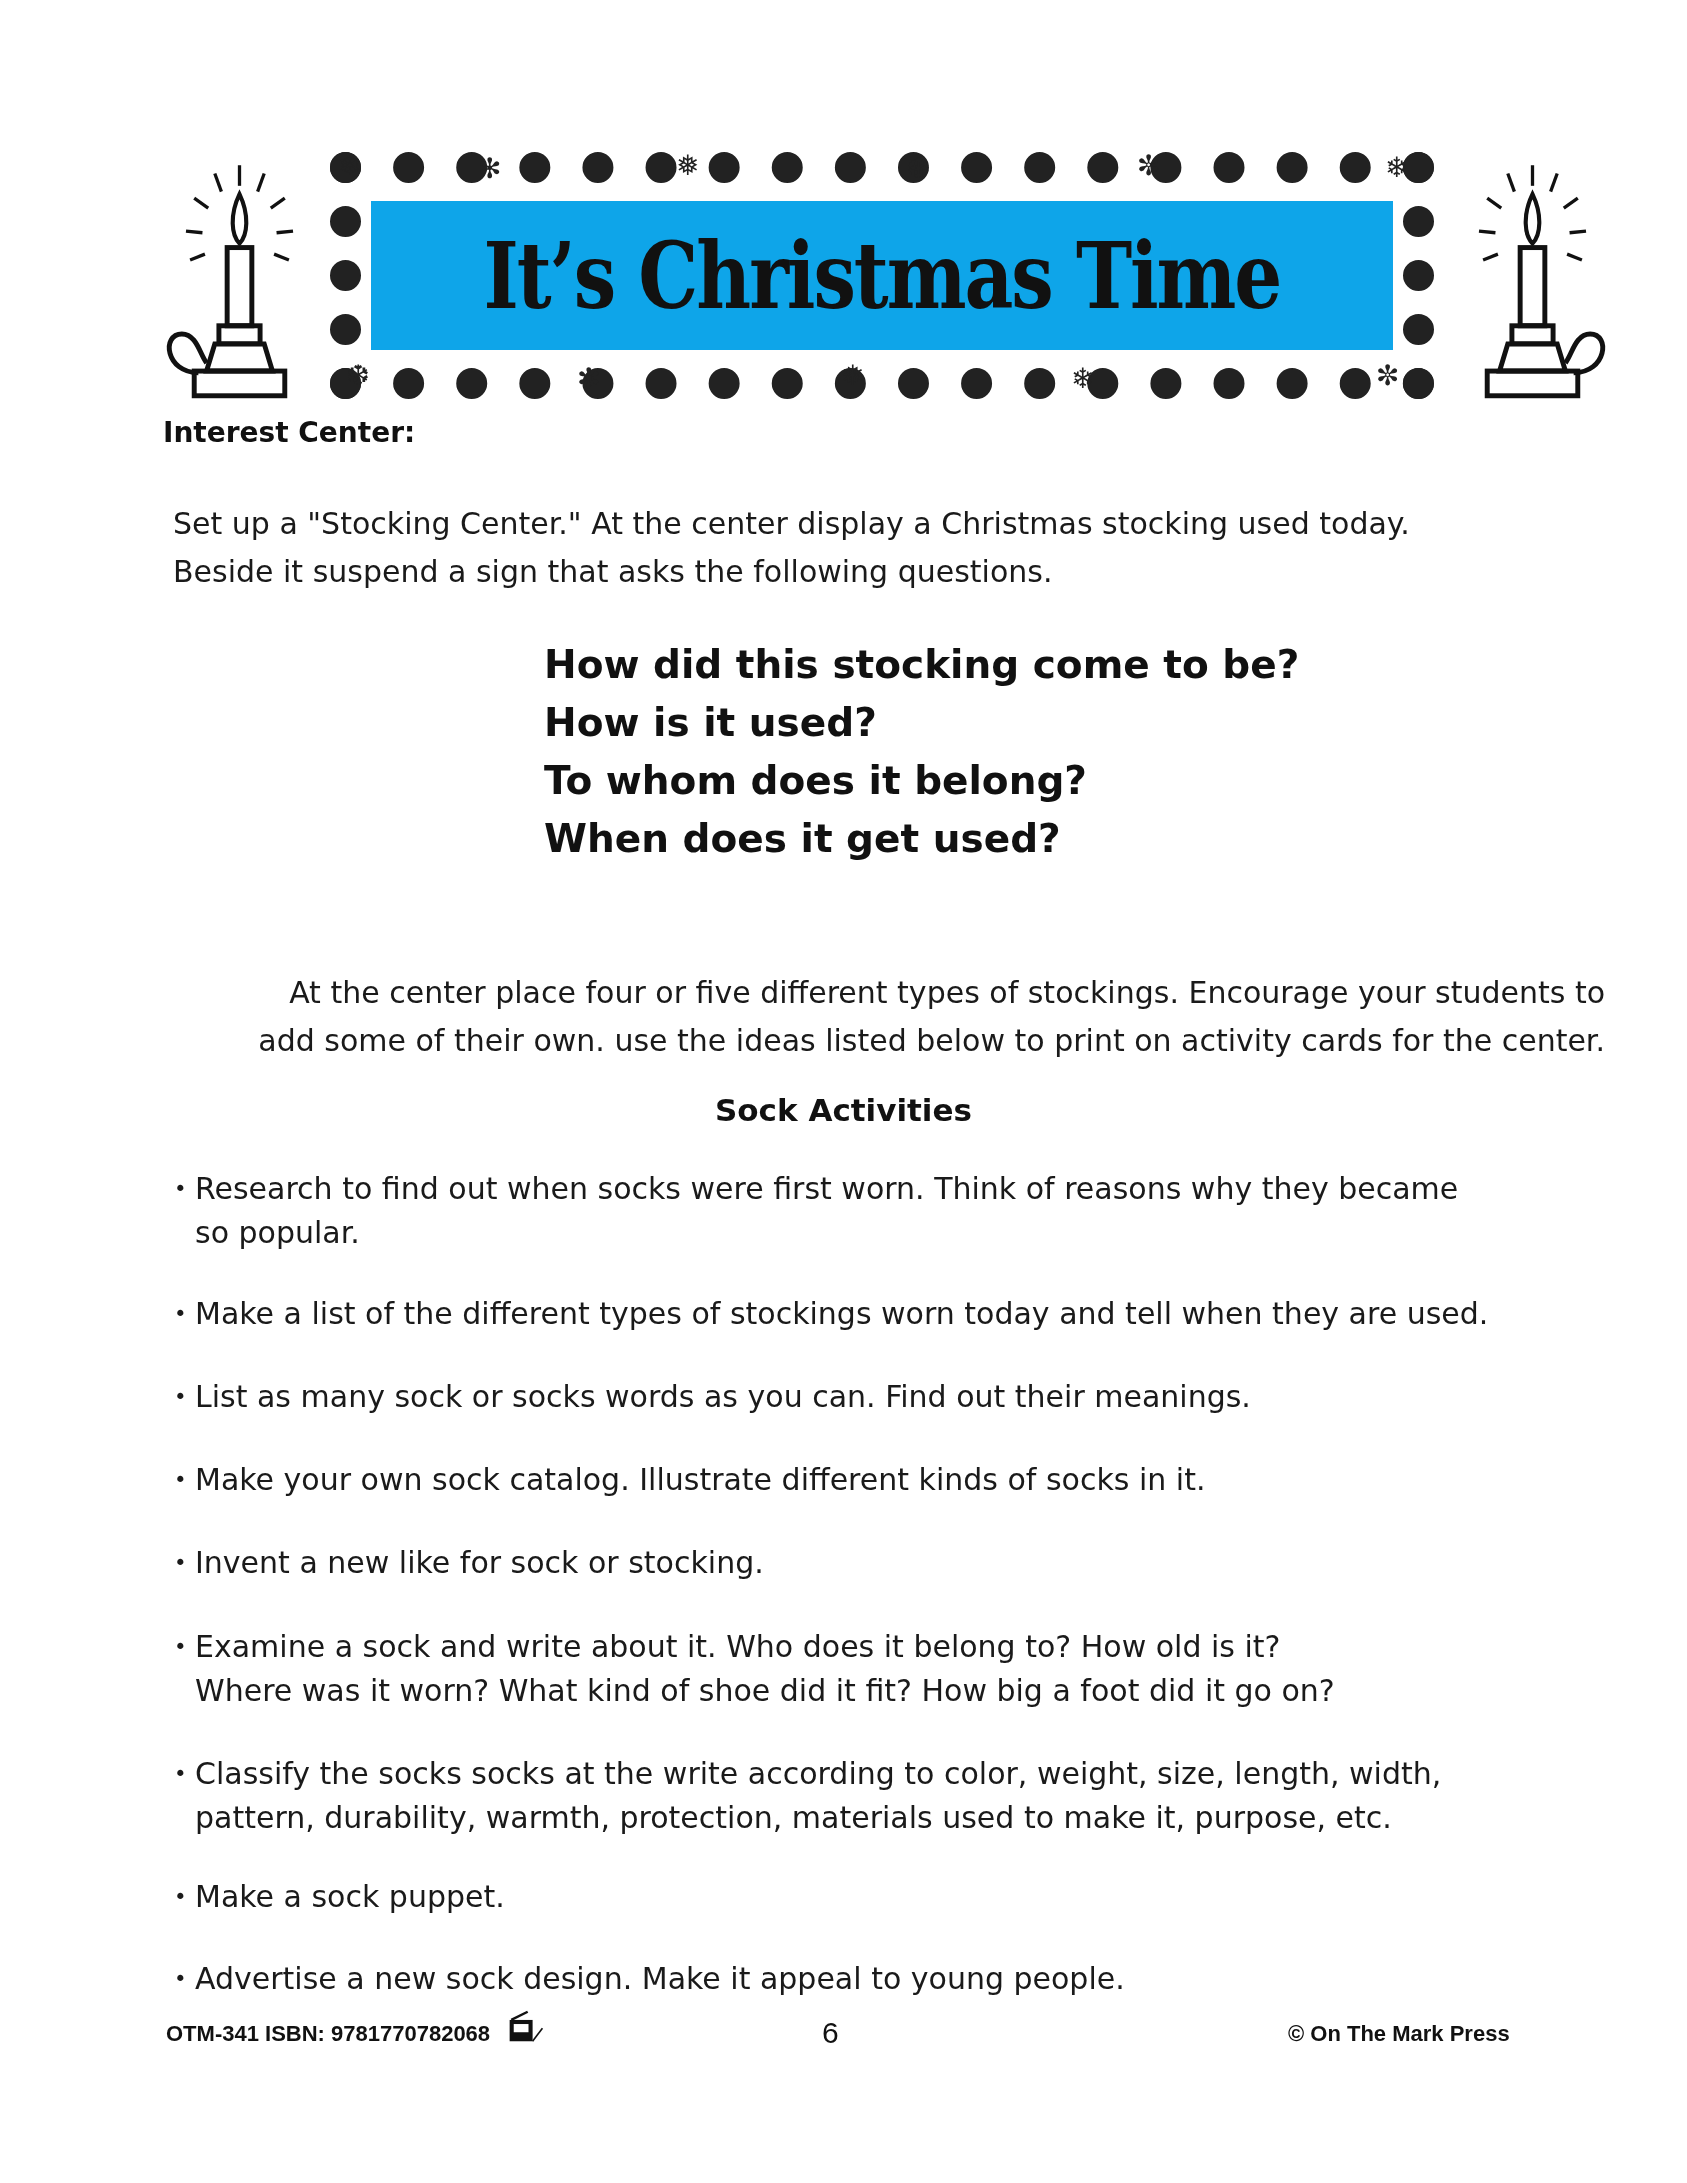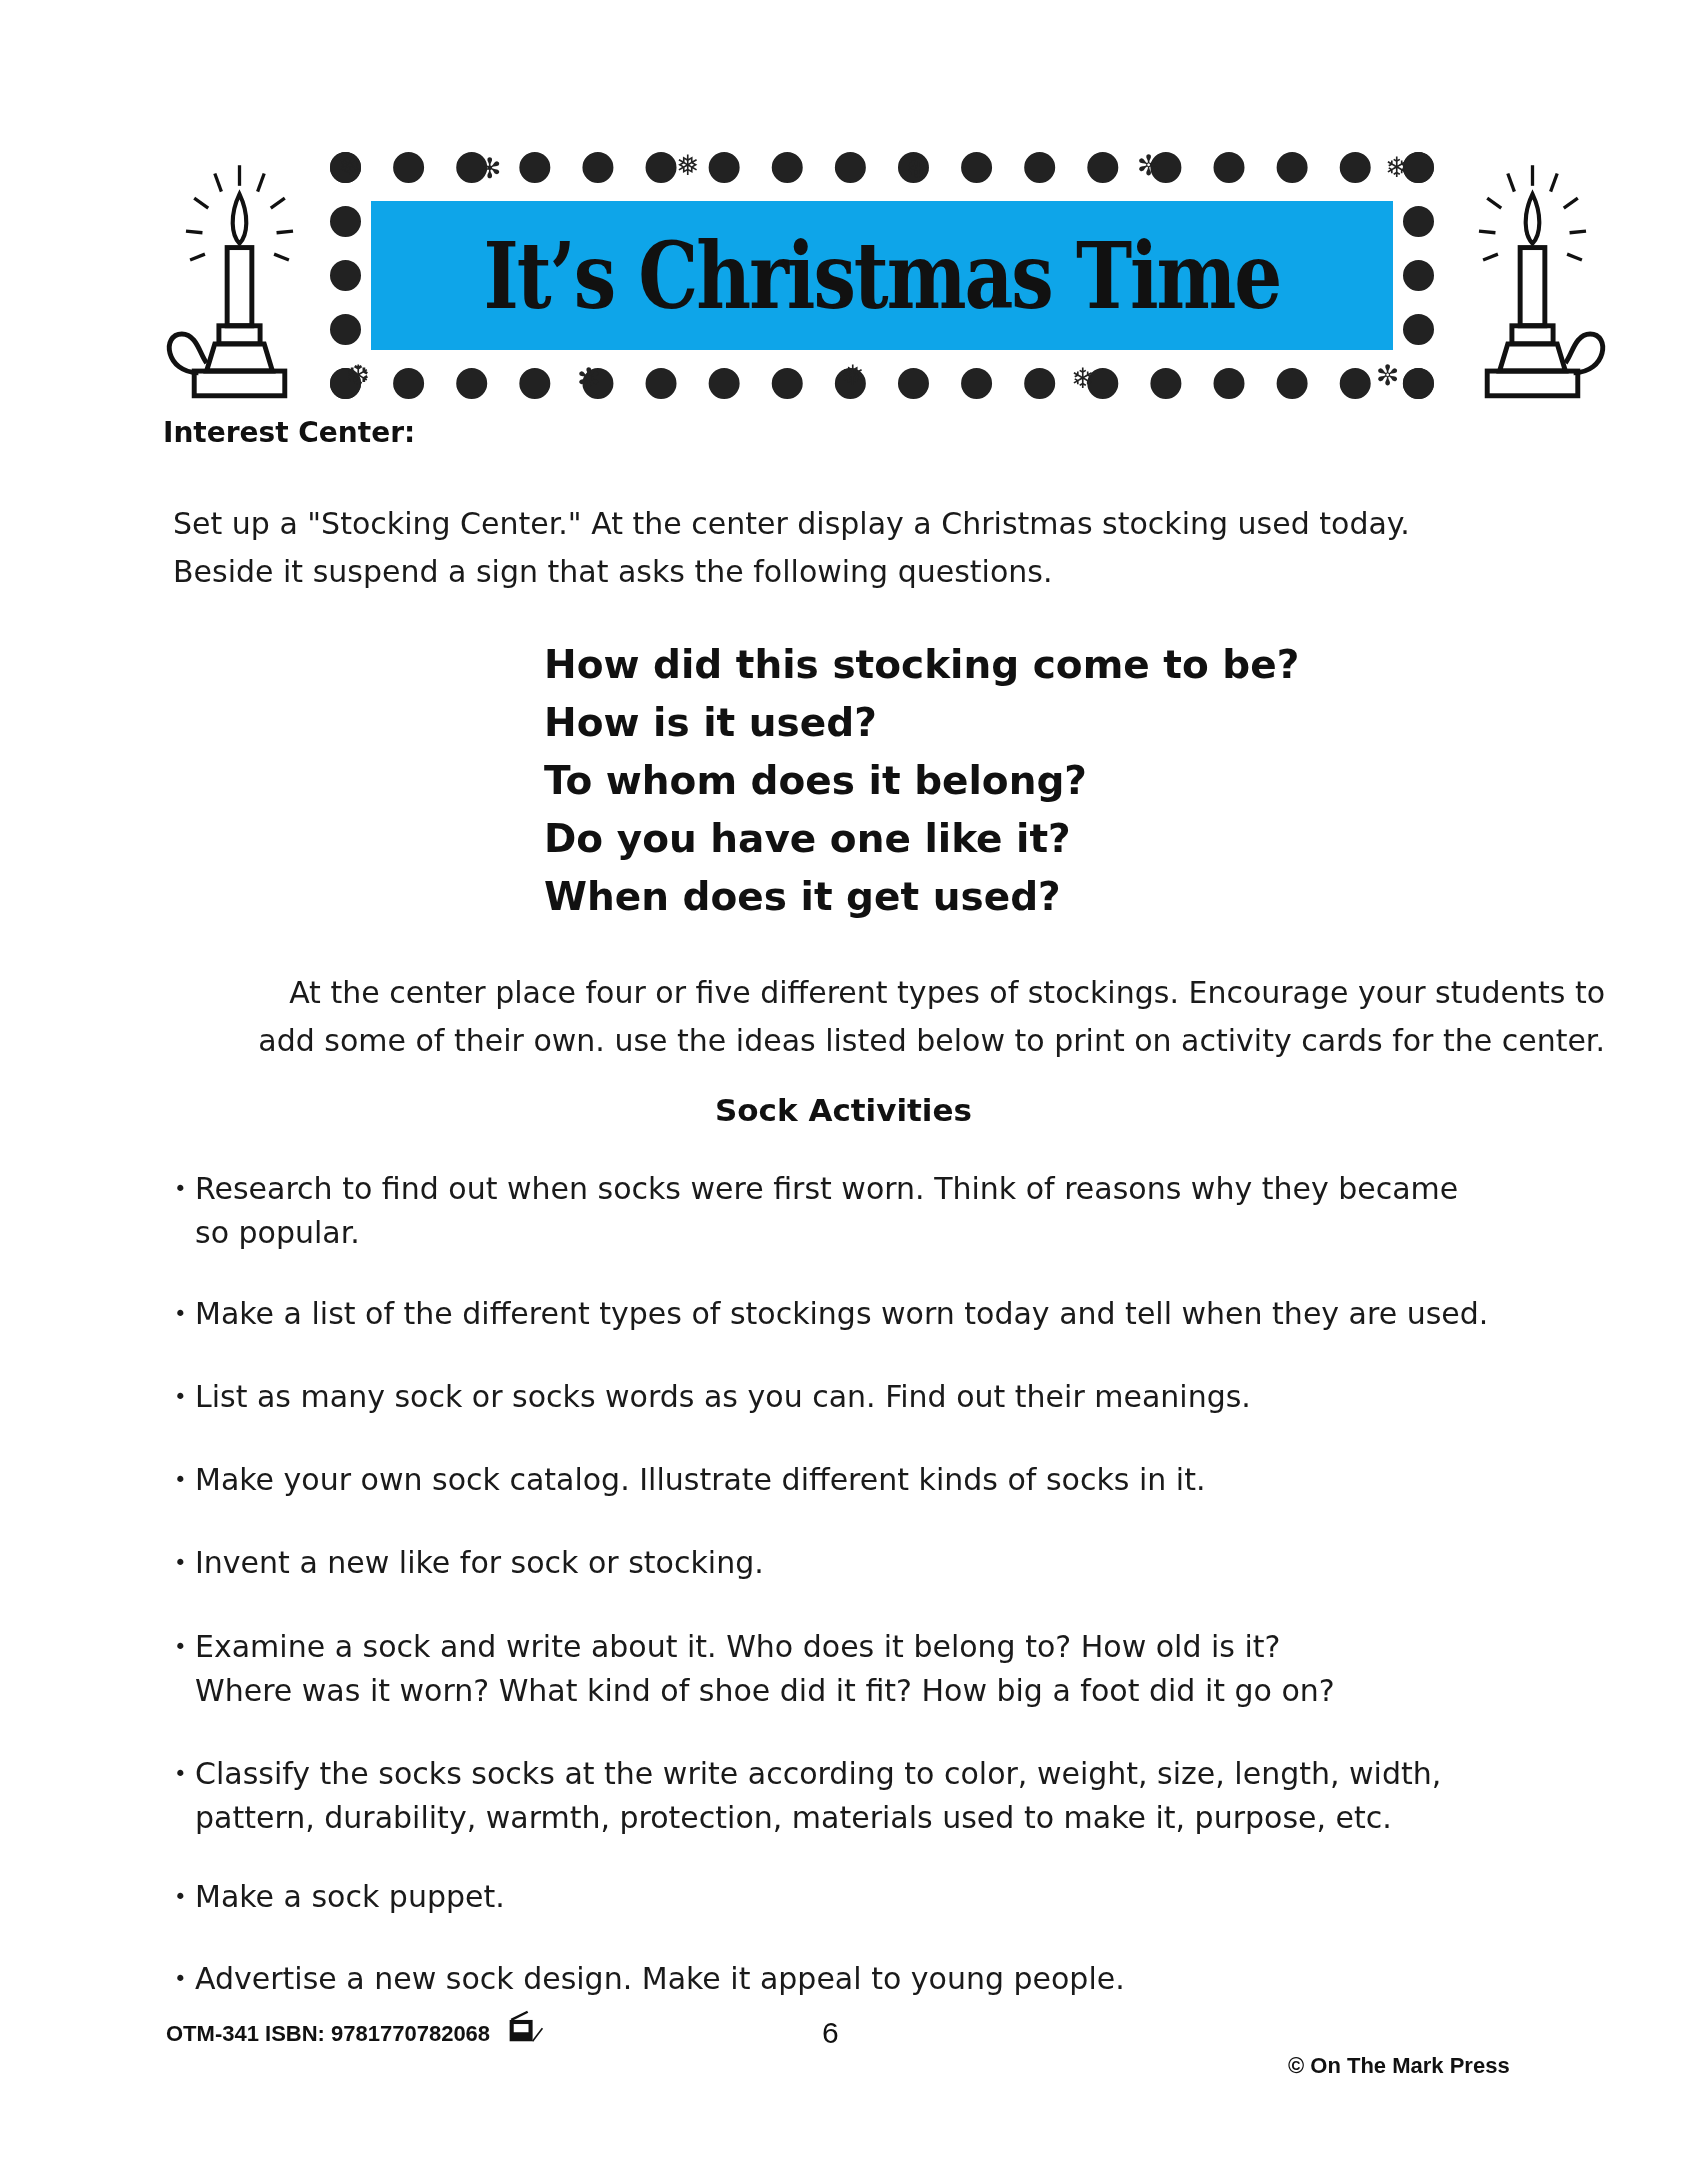--- a/index.html
+++ b/index.html
@@ -20,21 +20,21 @@
   .questions { left: 544px; top: 636px; font-size: 39px; font-weight: 700; line-height: 58px; }
   .questions div { height: 58px; }
   .p2 { left: 155px; top: 969px; width: 1450px; text-align: right; }
   .subhead { left: 0; width: 1687px; top: 1092px; text-align: center; font-size: 31px; font-weight: 700; }
   .list { left: 169px; width: 1434px; font-size: 30px; line-height: 44px; color:#1a1a1a; }
   .li { position:absolute; left:0; padding-left: 26px; }
   .li .bullet { position:absolute; left: 5px; top: 0; font-size: 21.4px; }
   .footer { top: 2021px; font-family: Liberation Sans, sans-serif; font-size: 22px; }
   .footer-left { left: 166px; font-weight: 700; }
   .footer-page { left: 822px; font-size: 30px; top: 2016px; }
-  .footer-right { left: 1288px; font-weight: 700; margin-top: 32px; }
+  .footer-right { left: 1288px; font-weight: 700; }
   .copier-icon { left: 508px; top: 2010px; width: 41px; height: 33px; }
 </style>
 </head>
 <body>
 
 <svg class="abs candle candle-left" viewBox="0 0 200 300">
   <g stroke="#111" stroke-width="4" fill="none">
     <line x1="100" y1="10" x2="100" y2="35"></line>
       <line x1="70" y1="20" x2="78" y2="42"></line>
       <line x1="130" y1="20" x2="122" y2="42"></line>
@@ -94,21 +94,20 @@
 
 <div class="abs para p1">
   <div>Set up a  "Stocking Center." At the center display a Christmas stocking used today.</div>
   <div>Beside it suspend a sign that asks the following questions.</div>
 </div>
 
 <div class="abs questions">
   <div>How did this stocking come to be?</div>
   <div>How is it used?</div>
   <div>To whom does it belong?</div>
-  <div>Do you have one like it?</div>
   <div>When does it get used?</div>
 </div>
 
 <div class="abs para p2">
   <div>At the center place four or five different types of stockings. Encourage your students to</div>
   <div>add some of their own. use the ideas listed below to print on activity cards for the center.</div>
 </div>
 
 <div class="abs subhead">Sock Activities</div>
 

